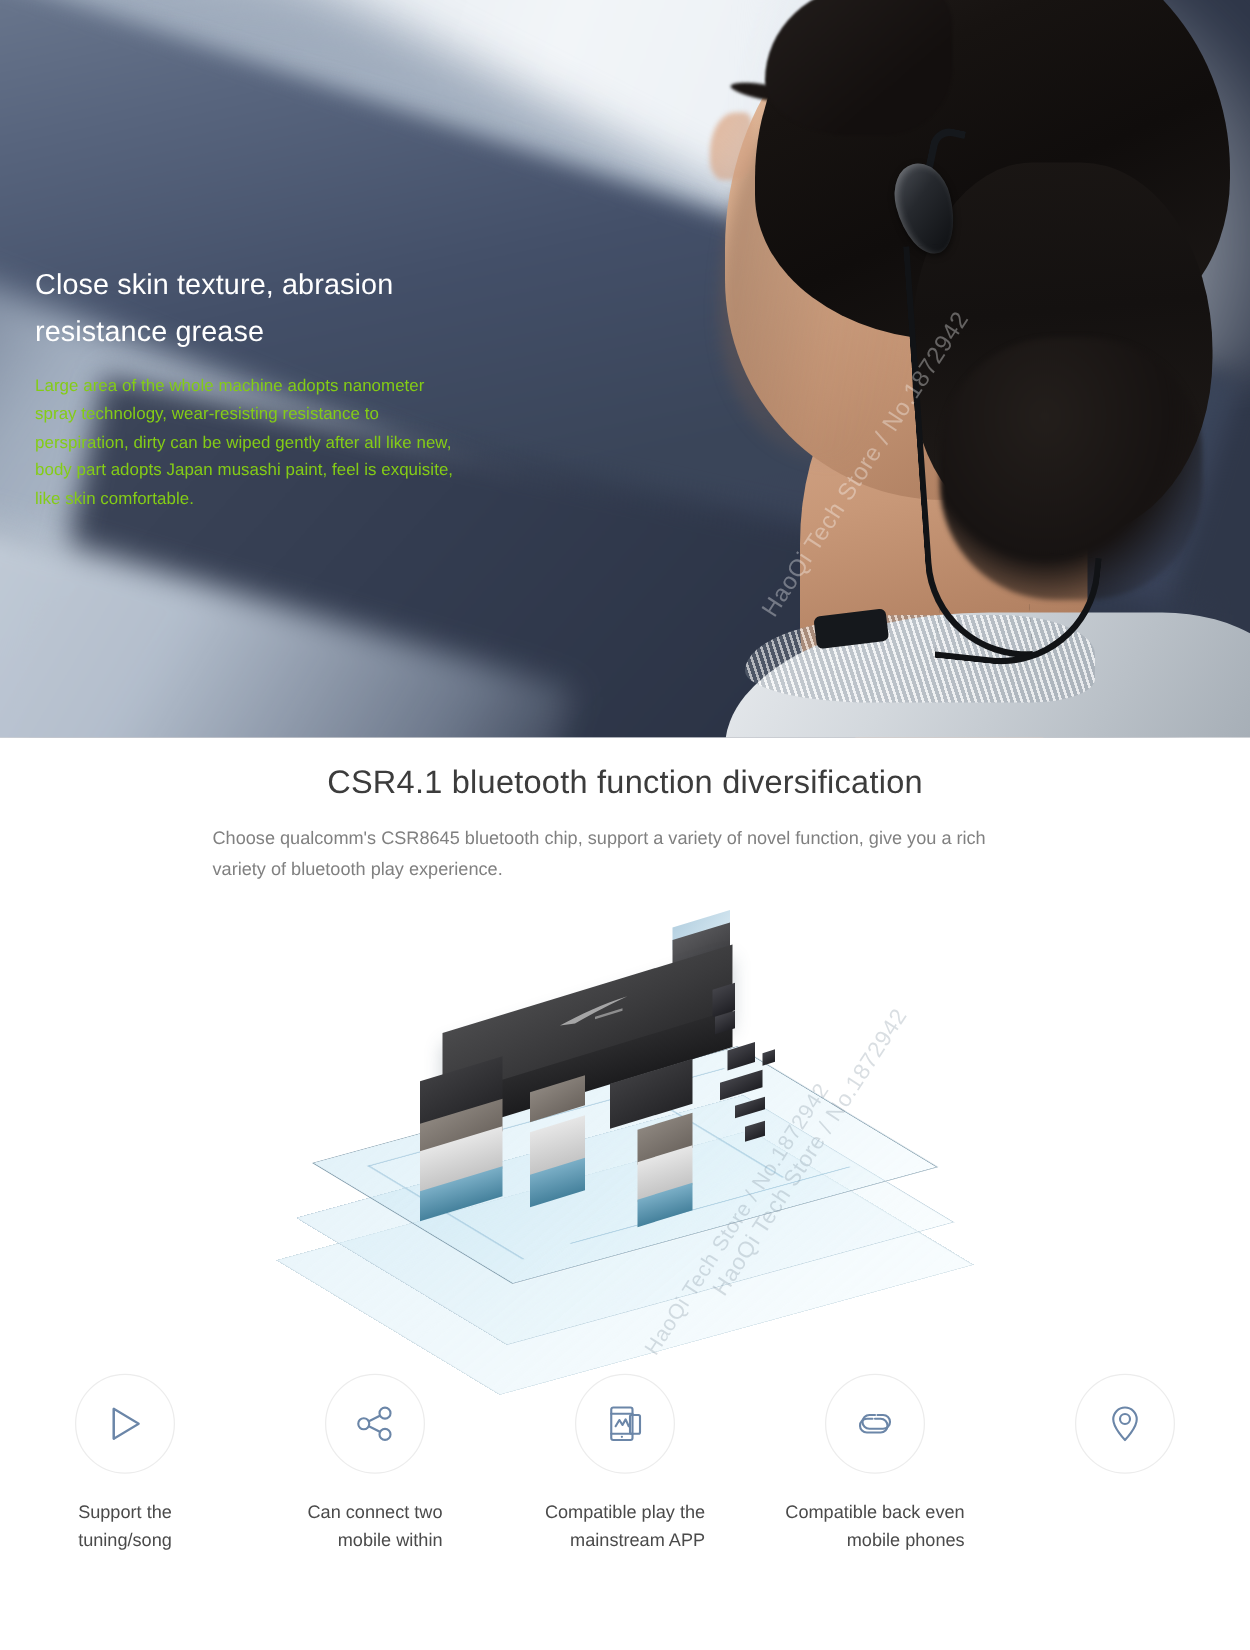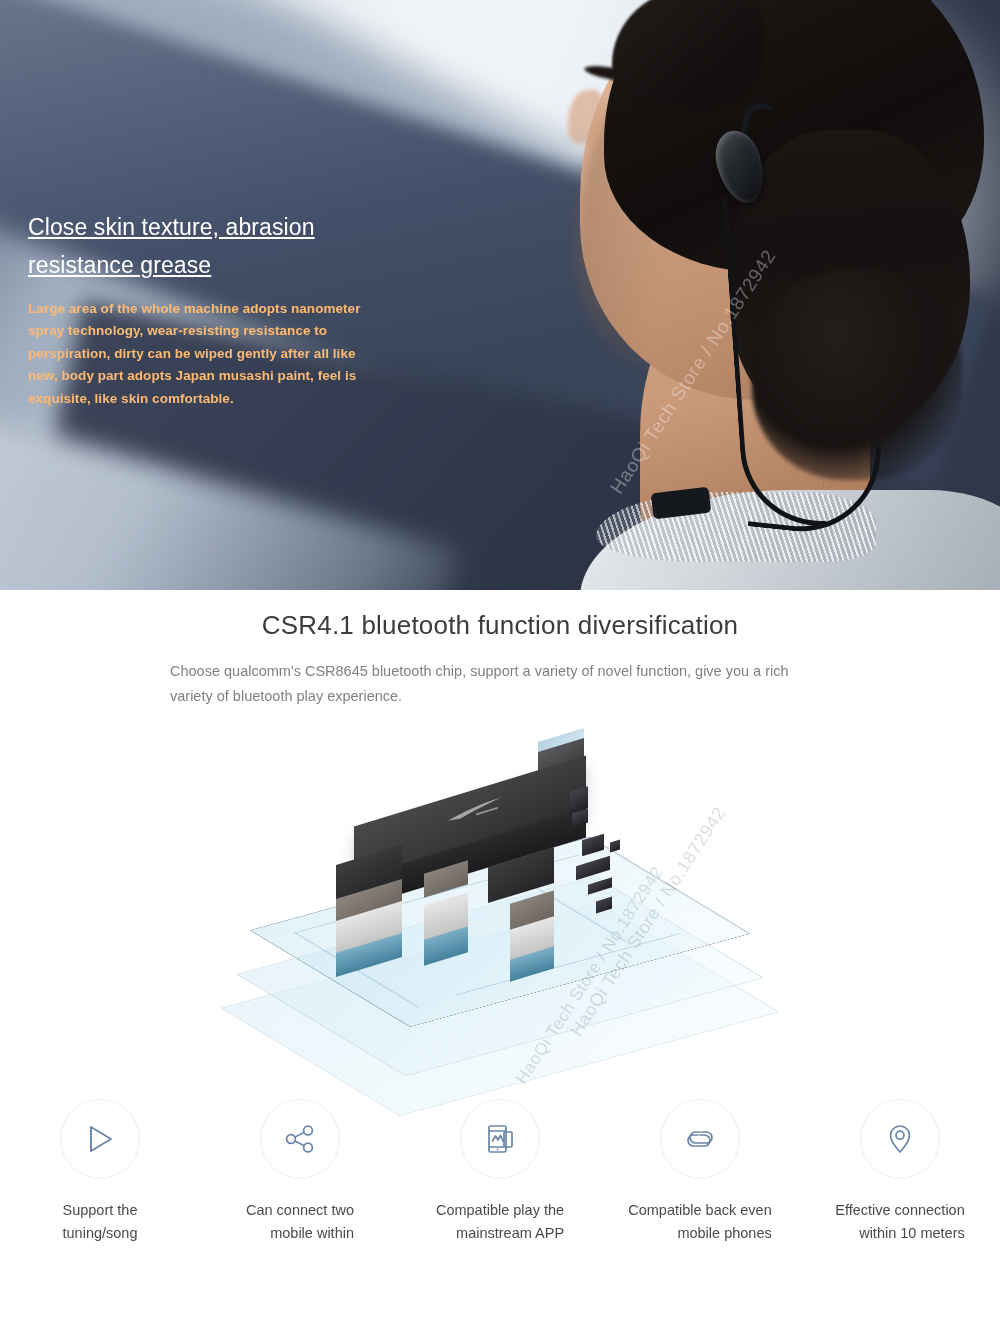--- a/index.html
+++ b/index.html
@@ -269,29 +269,27 @@
     width: 340px;
     z-index: 6;
   }
   .hero-title {
     font-size: 23px;
     line-height: 38px;
     color: #ffffff;
     font-weight: 400;
     margin: 0 0 14px 0;
     letter-spacing: 0.1px;
-    text-decoration: underline;
   }
   .hero-body {
     font-size: 13.5px;
     line-height: 22.4px;
-    color: #fdba74;
+    color: #84cc16;
     margin: 0;
     letter-spacing: 0.05px;
-    font-weight: bold;
   }
 
   
   .hero-wm {
     position: absolute;
     left: 606px;
     top: 486px;
     z-index: 5;
     font-size: 19px;
     color: rgba(255,255,255,0.34);
@@ -635,16 +633,14 @@
   </div>
 
   <div class="feature">
     <div class="feature-circle">
       <svg width="36" height="36" viewBox="0 0 36 36" fill="none" stroke="#6b86a8" stroke-width="1.7" stroke-linecap="round" stroke-linejoin="round">
         <path d="M18 5 C12.8 5 8.6 9.2 8.6 14.4 C8.6 21.4 18 31 18 31 C18 31 27.4 21.4 27.4 14.4
                  C27.4 9.2 23.2 5 18 5 Z"></path>
         <circle cx="18" cy="14.2" r="4"></circle>
       </svg>
     </div>
-    <div class="feature-label">Effective connection
-within 10 meters</div>
   </div>
 </section>
 
 </body></html>

